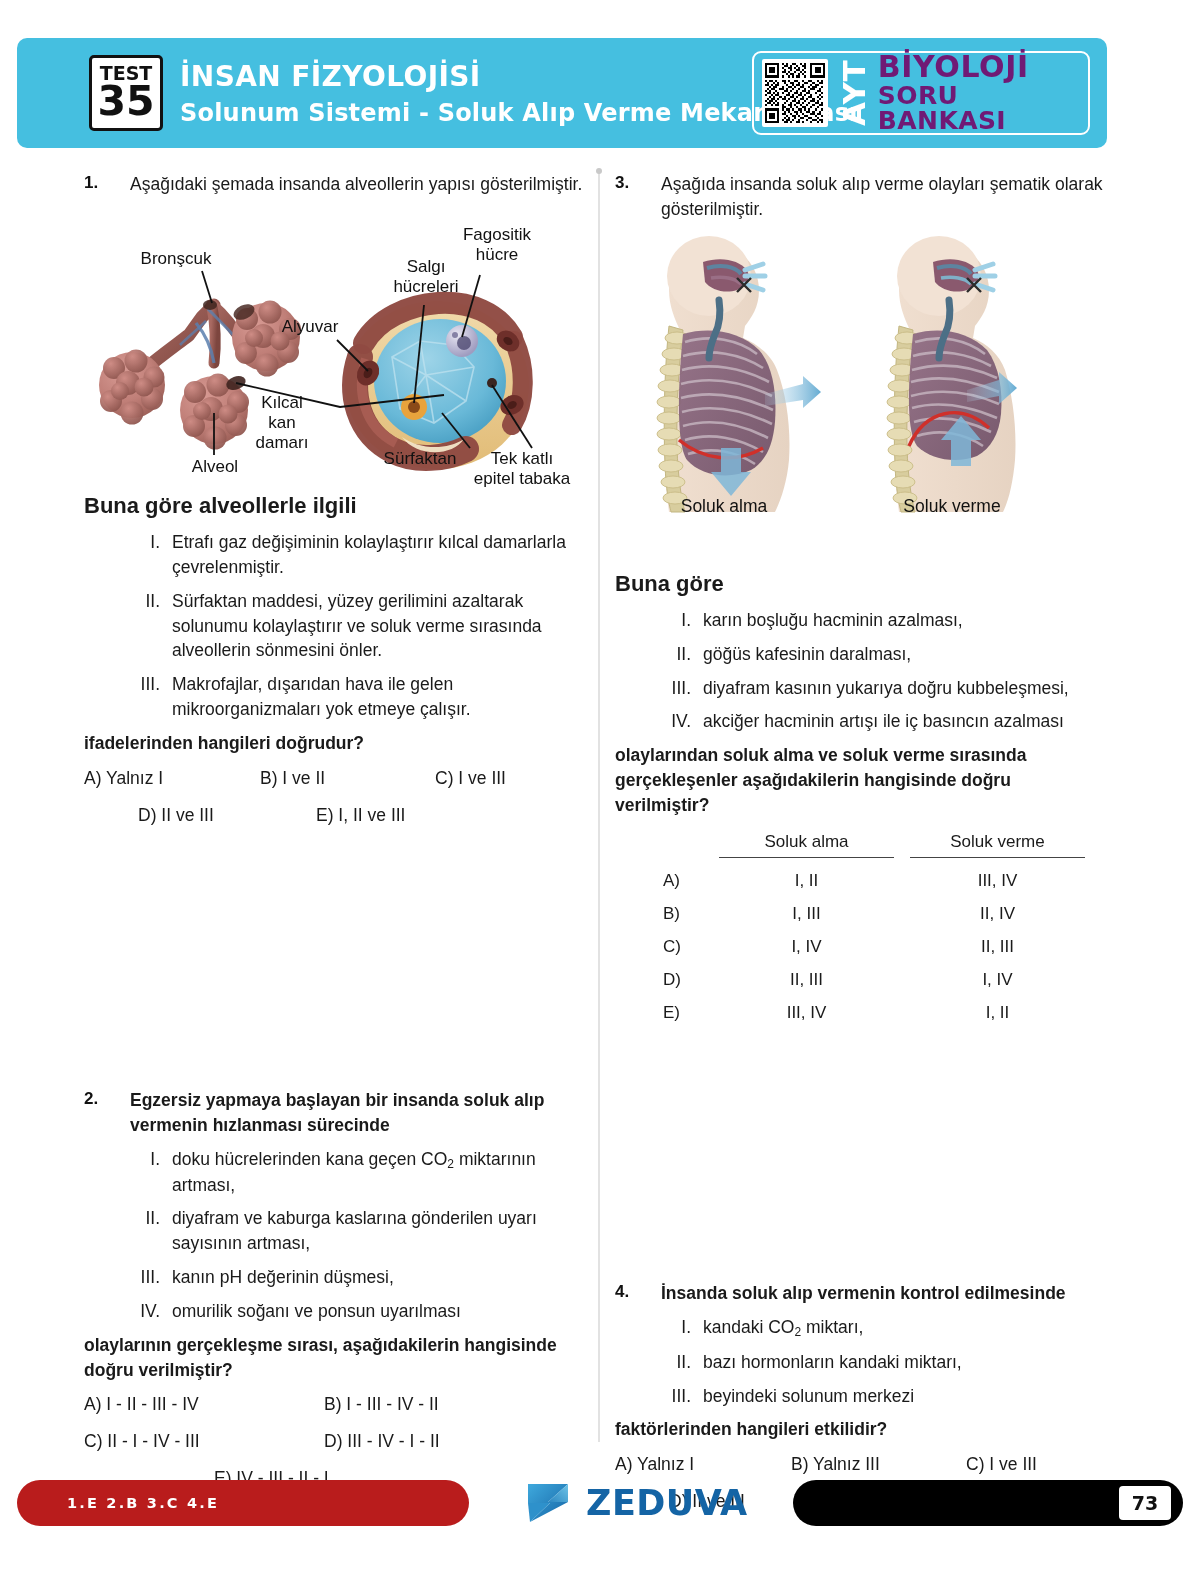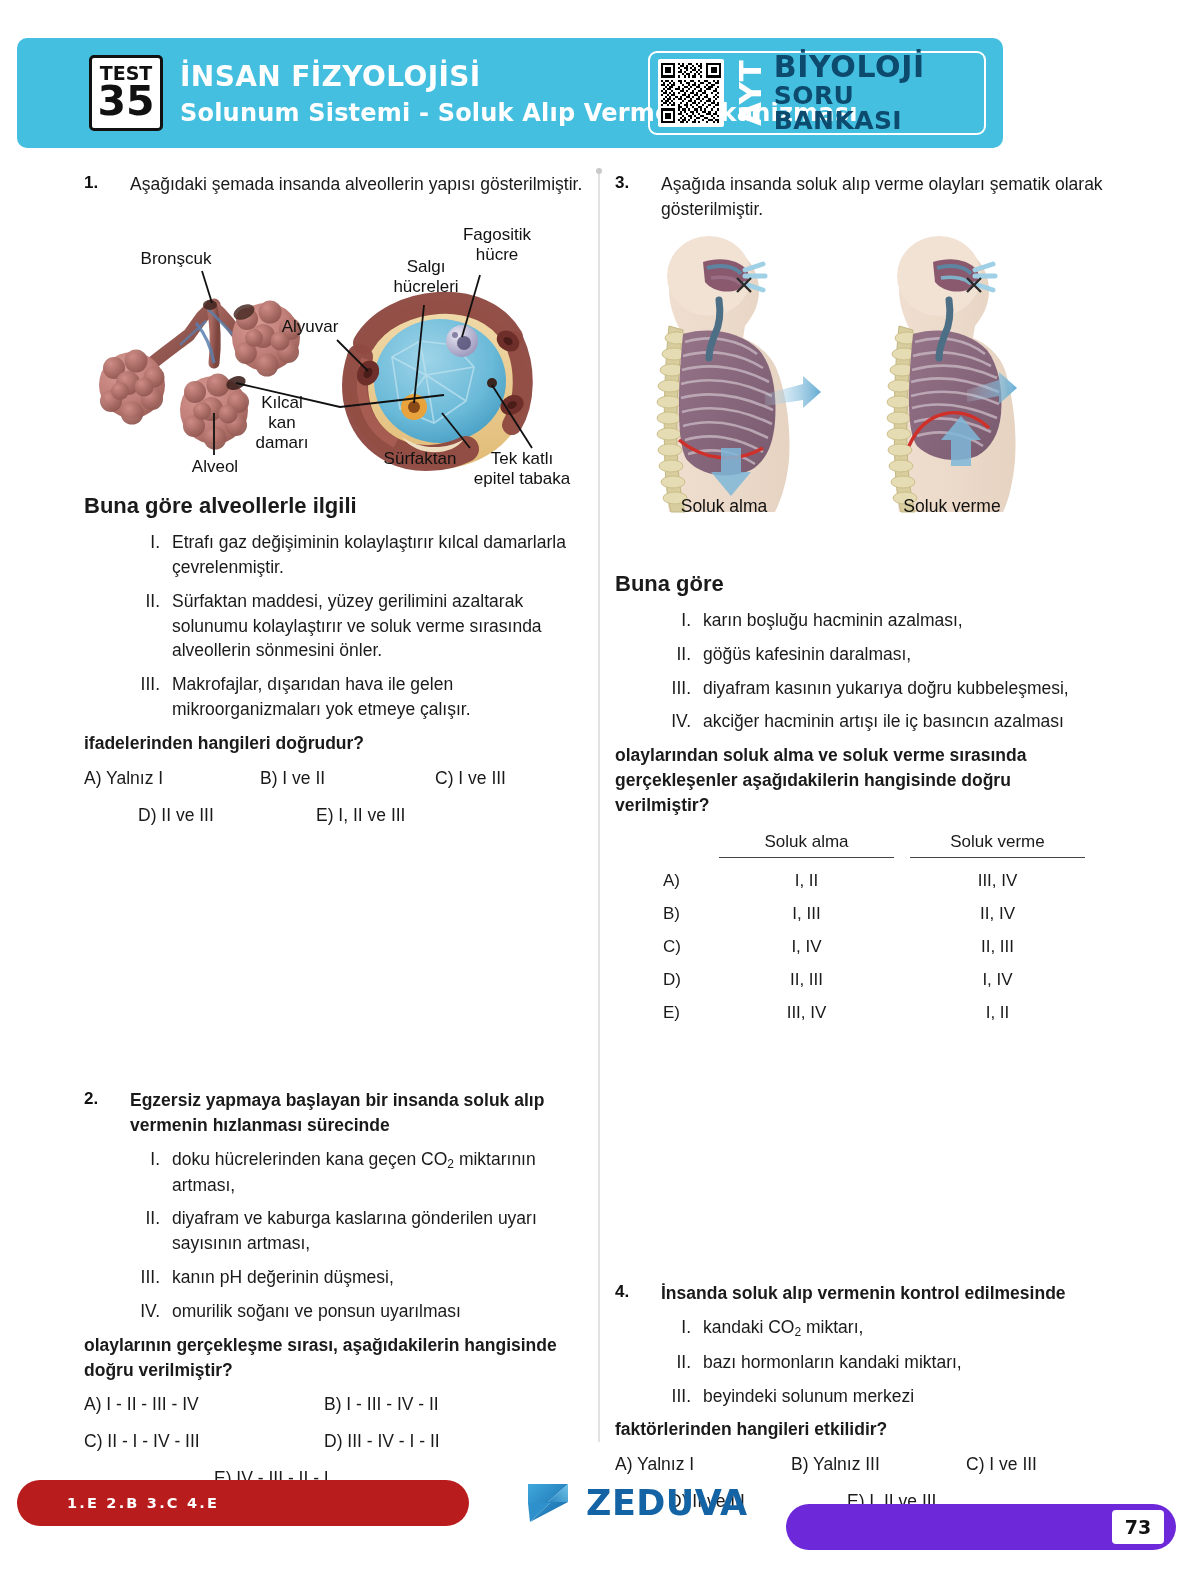--- a/index.html
+++ b/index.html
@@ -8,21 +8,21 @@
     background: #ffffff;
     font-family: "Liberation Sans", sans-serif;
     color: #1a1a1a;
     overflow: hidden;
   }
   .page { position: relative; width: 1200px; height: 1583px; }
 
   
   .header {
     position: absolute; left: 17px; top: 38px;
-    width: 986px; height: 110px;
+    width: 1090px; height: 110px;
     background: #45bfe0;
     border-radius: 10px;
     display: flex; align-items: center;
   }
   .test-badge {
     margin-left: 72px;
     width: 74px; height: 76px;
     background: #ffffff;
     border: 3px solid #111;
     border-radius: 5px;
@@ -65,21 +65,21 @@
     margin-left: 6px;
     display: flex; align-items: center; justify-content: center;
   }
   .ayt-vert span {
     transform: rotate(-90deg);
     font-size: 31px; font-weight: bold; color: #ffffff;
     letter-spacing: .5px;
     font-family: "DejaVu Sans", sans-serif;
     white-space: nowrap;
   }
-  .brand-words { margin-left: 4px; color: #0c4a6e; line-height: 1.02; }
+  .brand-words { margin-left: 4px; color: #701a75; line-height: 1.02; }
   .brand-words .b1 {
     font-size: 30px; font-weight: bold; letter-spacing: .6px;
     font-family: "DejaVu Sans", sans-serif;
   }
   .brand-words .b2 {
     font-size: 25px; font-weight: bold; letter-spacing: .4px;
     font-family: "DejaVu Sans", sans-serif;
   }
 
   
@@ -170,22 +170,22 @@
   .logo-wrap {
     position: absolute; left: 524px; top: 0; height: 46px;
     display: flex; align-items: center;
   }
   .logo-text {
     margin-left: 8px; font-size: 35px; font-weight: bold;
     color: #1464a5; letter-spacing: .5px;
     font-family: "DejaVu Sans", sans-serif;
   }
   .page-pill {
-    position: absolute; right: 24px; top: 0;
-    width: 390px; height: 46px; background: #6d28d9; border-radius: 23px; margin-top: 24px;
+    position: absolute; right: 17px; top: 0;
+    width: 390px; height: 46px; background: #000000; border-radius: 23px;
   }
   .page-num {
     position: absolute; right: 12px; top: 6px;
     width: 52px; height: 34px; background: #ffffff; border-radius: 4px;
     display: flex; align-items: center; justify-content: center;
     font-size: 19px; font-weight: bold; color: #111;
     font-family: "DejaVu Sans", sans-serif;
   }
 </style>
 </head>

